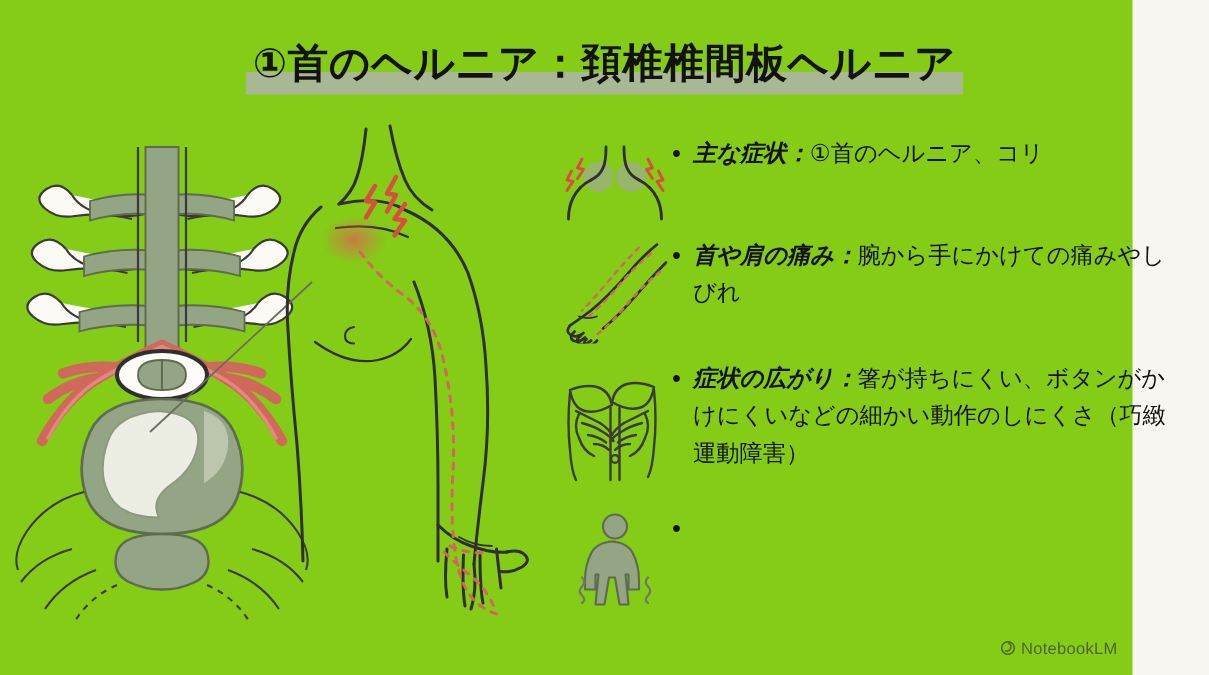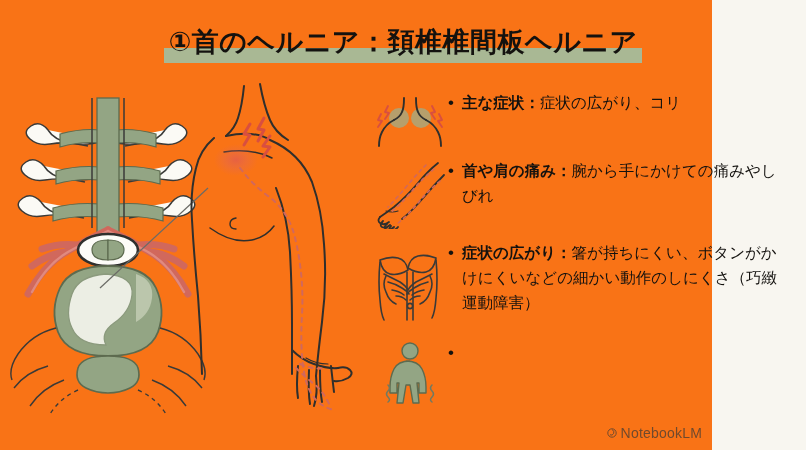--- a/index.html
+++ b/index.html
@@ -11,21 +11,22 @@
     height: 450px;
     background: #f8f6f0;
     font-family: "Liberation Sans", "DejaVu Sans", sans-serif;
     overflow: hidden;
     position: relative;
   }
   #slide {
     position: relative;
     width: 712px;
     height: 450px;
-    background: #f97316;
+    background: #84cc16;
+    padding-left: 43px;
   }
 
   
   #title-area {
     position: absolute;
     left: 0;
     top: 20px;
     width: 806px;
     height: 50px;
     text-align: center;
@@ -98,20 +99,21 @@
     text-align: left;
   }
   .bullet-text {
     font-size: 15.5px;
     line-height: 25px;
     color: #14120f;
     max-width: 326px;
   }
   .bullet-text .lead {
     font-weight: bold;
+    font-style: italic;
   }
 
   .row-1 .bullet-icon { height: 62px; }
   .row-2 .bullet-icon { height: 76px; }
   .row-3 .bullet-icon { height: 94px; }
   .row-4 .bullet-icon { height: 70px; }
 
   .row-2 { margin-top: 2px; }
   .row-3 { margin-top: 2px; }
   .row-4 { margin-top: 4px; }
@@ -120,21 +122,21 @@
   #watermark {
     position: absolute;
     right: 10px;
     bottom: 8px;
     display: flex;
     align-items: center;
     gap: 4px;
     opacity: 0.72;
   }
   #watermark-label {
-    font-size: 14px;
+    font-size: 11px;
     color: #3c3a36;
     letter-spacing: 0.2px;
   }
 </style>
 </head>
 <body>
 
 <div id="slide">
 
   <div id="title-area">
@@ -301,21 +303,21 @@
           <g fill="none" stroke="#d94f3f" stroke-width="1.9" stroke-linecap="round" stroke-linejoin="round">
             <path d="M14 16 l-3 6 l4 1 l-4 6"></path>
             <path d="M7 24 l-3 6 l4 1 l-4 6"></path>
             <path d="M58 16 l3 6 l-4 1 l4 6"></path>
             <path d="M65 24 l3 6 l-4 1 l4 6"></path>
           </g>
         </svg>
       </div>
       <div class="bullet-text-wrap">
         <span class="bullet-dot">•</span>
-        <span class="bullet-text"><span class="lead">主な症状</span><span class="lead">：</span><span>症状の広がり、コリ</span></span>
+        <span class="bullet-text"><span class="lead">主な症状</span><span class="lead">：</span><span>①首のヘルニア、コリ</span></span>
       </div>
     </div>
 
     <div class="bullet-row row-2">
       <div class="bullet-icon">
         <svg width="72" height="70" viewBox="0 0 72 70" xmlns="http://www.w3.org/2000/svg">
           <g fill="none" stroke="#2f2f2d" stroke-width="1.8" stroke-linecap="round">
             <path d="M64 4 q-10 8 -20 20 q-12 14 -24 24 q-8 6 -14 10"></path>
             <path d="M70 16 q-10 10 -20 22 q-12 14 -22 22"></path>
             <path d="M6 58 q-3 4 0 6 q4 3 9 -1"></path>

